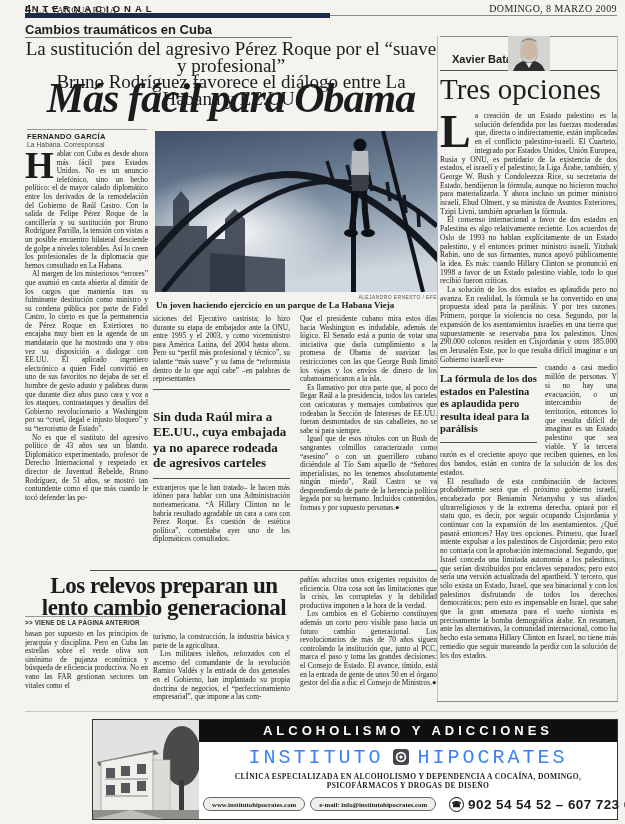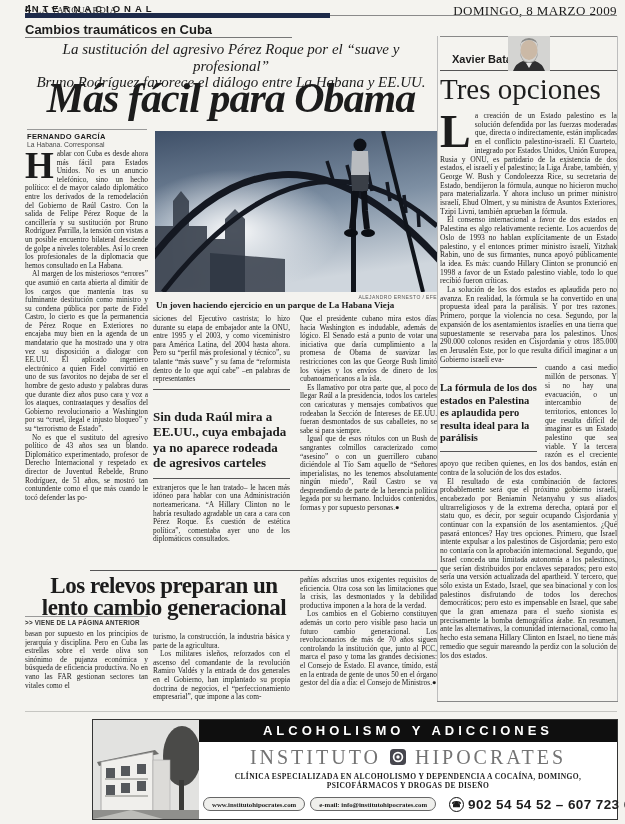--- a/index.html
+++ b/index.html
@@ -5,28 +5,28 @@
   html,body{margin:0;padding:0;background:#9a9a9a;}
   .page{position:relative;width:625px;height:824px;margin:0 auto;background:#f4f3ef;
         font-family:"Liberation Serif",serif;color:#1c1c1c;overflow:hidden;}
   .abs{position:absolute;}
 
   
   .hdr-left{left:25px;top:3px;font-size:9px;letter-spacing:.6px;}
   .hdr-left .pgnum{font-family:"Liberation Sans",sans-serif;font-weight:bold;font-size:11px;margin-right:4px;}
   .hdr-section{left:25px;top:3px;width:305px;font-family:"Liberation Sans",sans-serif;
                font-weight:bold;font-size:9.5px;letter-spacing:4px;}
-  .hdr-date{right:8px;top:3px;font-size:13px;letter-spacing:.4px;}
+  .hdr-date{right:8px;top:3px;font-size:10px;letter-spacing:.4px;}
   .navybar{left:25px;top:13px;width:305px;height:5px;background:#1d2a49;}
   .hdr-line{left:330px;top:15px;width:287px;height:1px;background:#8a8a8a;}
 
   .kicker{left:25px;top:22px;font-family:"Liberation Sans",sans-serif;font-weight:bold;font-size:13px;}
   .kicker-rule{left:25px;top:37px;width:267px;height:1px;background:#777;}
 
-  .standfirst{left:25px;top:41px;width:412px;text-align:center;font-size:15px;line-height:16.5px;font-style:italic;}
+  .standfirst{left:25px;top:41px;width:412px;text-align:center;font-size:19px;line-height:16.5px;}
   .headline{left:25px;top:74px;width:412px;text-align:center;font-style:italic;font-weight:bold;
             font-size:42px;line-height:48px;letter-spacing:-1px;}
 
   .by-rule{left:27px;top:129px;width:120px;height:1px;background:#999;}
   .by-name{left:27px;top:132px;font-family:"Liberation Sans",sans-serif;font-weight:bold;font-size:7.5px;letter-spacing:.3px;}
   .by-place{left:27px;top:141px;font-family:"Liberation Sans",sans-serif;font-size:6.8px;color:#4a4a4a;}
 
   .photo{left:155px;top:131px;width:282px;height:161px;}
   .photo svg{display:block;width:100%;height:100%;}
   .credit{left:287px;top:294px;width:150px;text-align:right;font-family:"Liberation Sans",sans-serif;
@@ -52,21 +52,21 @@
   .op-name{left:452px;top:53px;font-family:"Liberation Sans",sans-serif;font-weight:bold;font-size:11px;}
   .op-portrait{left:508px;top:36px;width:42px;height:35px;}
   .op-portrait svg{display:block;width:100%;height:100%;}
   .op-name-rule{left:440px;top:70px;width:177px;height:1px;background:#555;}
   .op-headline{left:440px;top:73px;width:177px;font-size:29px;line-height:33px;}
   .op-body{left:440px;top:112px;width:177px;height:586px;overflow:hidden;
            text-align:justify;font-size:7.6px;line-height:8.7px;}
   .op-body p{margin:0;text-indent:7px;}
   .op-body p.first{text-indent:0;}
   .dcL{float:left;font-weight:bold;font-size:46px;line-height:39px;padding:0 4px 0 0;}
-  .pq-op{float:left;width:97px;margin:3px 8px 2px 0;padding:14px 0 6px;border-top:1px solid #555;
+  .pq-op{float:left;width:97px;margin:3px 8px 2px 0;padding:5px 0 6px;border-top:1px solid #555;
          border-bottom:1px solid #555;font-weight:bold;font-size:10.5px;line-height:12.5px;
          text-align:left;text-indent:0;}
 
   
   .a2-divider{left:90px;top:570px;width:347px;height:1px;background:#555;}
   .a2-headline{left:25px;top:575px;width:278px;text-align:center;font-weight:bold;
                font-size:23px;line-height:21.5px;letter-spacing:-.5px;}
   .a2col3{left:300px;top:576px;width:137px;height:127px;}
   .a2-rule{left:25px;top:616px;width:123px;height:1px;background:#999;}
   .a2-kicker{left:25px;top:619px;font-family:"Liberation Sans",sans-serif;font-weight:bold;
@@ -76,21 +76,21 @@
 
   
   .ad-sep{left:25px;top:711px;width:592px;height:1px;background:#c6c6c2;}
   .ad{left:92px;top:719px;width:526px;height:101px;background:#fff;border:1px solid #333;box-sizing:border-box;}
   .ad-building{position:absolute;left:0;top:0;width:106px;height:99px;}
   .ad-building svg{display:block;width:100%;height:100%;}
   .ad-banner{position:absolute;left:106px;top:0;width:418px;height:22px;background:#0f0f0f;color:#fff;
              text-align:center;font-family:"Liberation Sans",sans-serif;font-weight:bold;
              font-size:13px;line-height:22px;letter-spacing:4px;}
   .ad-brand{position:absolute;left:106px;top:25px;width:418px;height:24px;display:flex;
-            align-items:center;justify-content:center;gap:9px;font-size:20px;letter-spacing:3px;color:#737373;}
+            align-items:center;justify-content:center;gap:9px;font-size:20px;letter-spacing:3px;color:#3b82f6;font-family:Liberation Mono, monospace;}
   .ad-logo{width:16px;height:16px;flex:0 0 auto;}
   .ad-tagline{position:absolute;left:112px;top:52px;width:406px;text-align:center;font-weight:bold;
               font-size:7.5px;line-height:9px;letter-spacing:.4px;}
   .ad-bottom{position:absolute;left:110px;top:73px;width:412px;height:22px;display:flex;align-items:center;gap:5px;}
   .pill{border:1px solid #666;border-radius:9px;background:#efefec;padding:2.5px 8px;
         font-weight:bold;font-size:6.8px;white-space:nowrap;}
   .ad-phone{margin-left:8px;display:flex;align-items:center;gap:4px;font-family:"Liberation Sans",sans-serif;
             font-weight:bold;font-size:13.5px;letter-spacing:.4px;white-space:nowrap;}
   .phone-ico{display:inline-block;width:13px;height:13px;border:1.5px solid #111;border-radius:50%;
              font-size:8px;line-height:13px;text-align:center;}
@@ -195,21 +195,21 @@
     <p class="first"><span class="pq-op">La fórmula de los dos estados en Palestina es aplaudida pero resulta ideal para la parálisis</span><span>cuando a casi medio millón de personas. Y si no hay una evacuación, o un intercambio de territorios, entonces lo que resulta difícil de imaginar es un Estado palestino que sea viable. Y la tercera razón es el creciente apoyo que reciben quienes, en los dos bandos, están en contra de la solución de los dos estados.</span></p>
     <p>El resultado de esta combinación de factores probablemente será que el próximo gobierno israelí, encabezado por Beniamin Netanyahu y sus aliados ultrarreligiosos y de la extrema derecha, optará por el statu quo, es decir, por seguir ocupando Cisjordania y continuar con la expansión de los asentamientos. ¿Qué pasará entonces? Hay tres opciones. Primero, que Israel intente expulsar a los palestinos de Cisjordania; pero esto no contaría con la aprobación internacional. Segundo, que Israel conceda una limitada autonomía a los palestinos, que serían distribuidos por enclaves separados; pero esto sería una versión actualizada del apartheid. Y tercero, que sólo exista un Estado, Israel, que sea binacional y con los palestinos disfrutando de todos los derechos democráticos; pero esto es impensable en Israel, que sabe que la gran amenaza para el sueño sionista es precisamente la bomba demográfica árabe. En resumen, ante las alternativas, la comunidad internacional, como ha hecho esta semana Hillary Clinton en Israel, no tiene más remedio que seguir mareando la perdiz con la solución de los dos estados.</p>
   </div>
 
   <div class="abs a2-divider"></div>
   <div class="abs a2-headline">
     <div>Los relevos preparan un</div>
     <div>lento cambio generacional</div>
   </div>
   <div class="abs col a2col3">
-    <p class="first">pañías adscritas unos exigentes requisitos de eficiencia. Otra cosa son las limitaciones que la crisis, las desmontados y la debilidad productiva imponen a la hora de la verdad.</p>
+    <p class="first">pañías adscritas unos exigentes requisitos de eficiencia. Otra cosa son las limitaciones que la crisis, las corruptelas y la debilidad productiva imponen a la hora de la verdad.</p>
     <p>Los cambios en el Gobierno constituyen además un corto pero visible paso hacia un futuro cambio generacional. Los revolucionarios de más de 70 años siguen controlando la institución que, junto al PCC, marca el paso y toma las grandes decisiones: el Consejo de Estado. El avance, tímido, está en la entrada de gente de unos 50 en el órgano gestor del día a día: el Consejo de Ministros.●</p>
   </div>
   <div class="abs a2-rule"></div>
   <div class="abs a2-kicker">&gt;&gt; VIENE DE LA PÁGINA ANTERIOR</div>
   <div class="abs col a2col1">
     <p class="first">basan por supuesto en los principios de jerarquía y disciplina. Pero en Cuba las estrellas sobre el verde oliva son sinónimo de pujanza económica y búsqueda de eficiencia productiva. No en vano las FAR gestionan sectores tan vitales como el</p>
   </div>
   <div class="abs col a2col2">
     <p class="first">turismo, la construcción, la industria básica y parte de la agricultura.</p>
     <p>Los militares isleños, reforzados con el ascenso del comandante de la revolución Ramiro Valdés y la entrada de dos generales en el Gobierno, han implantado su propia doctrina de negocios, el “perfeccionamiento empresarial”, que impone a las com-</p>

